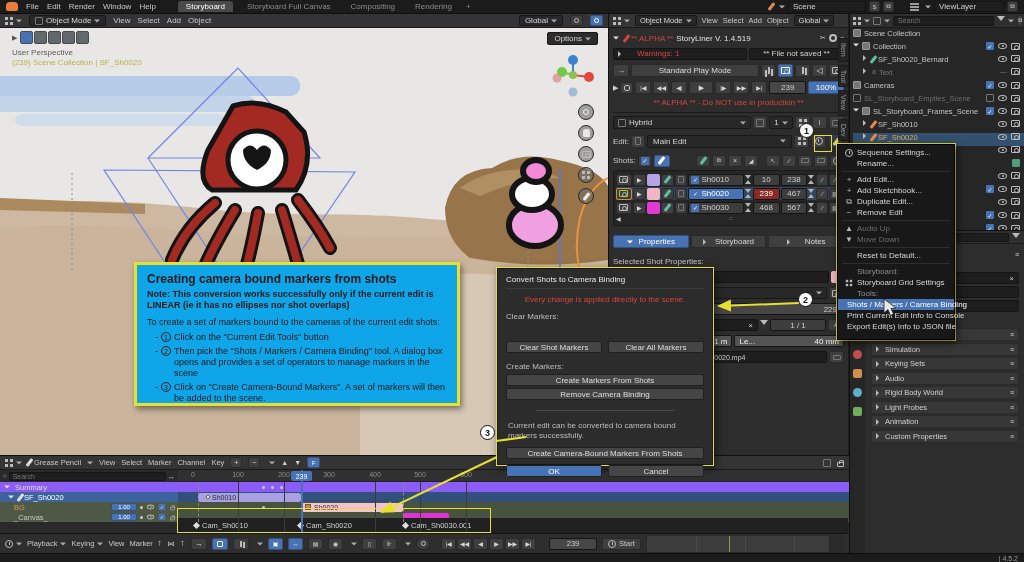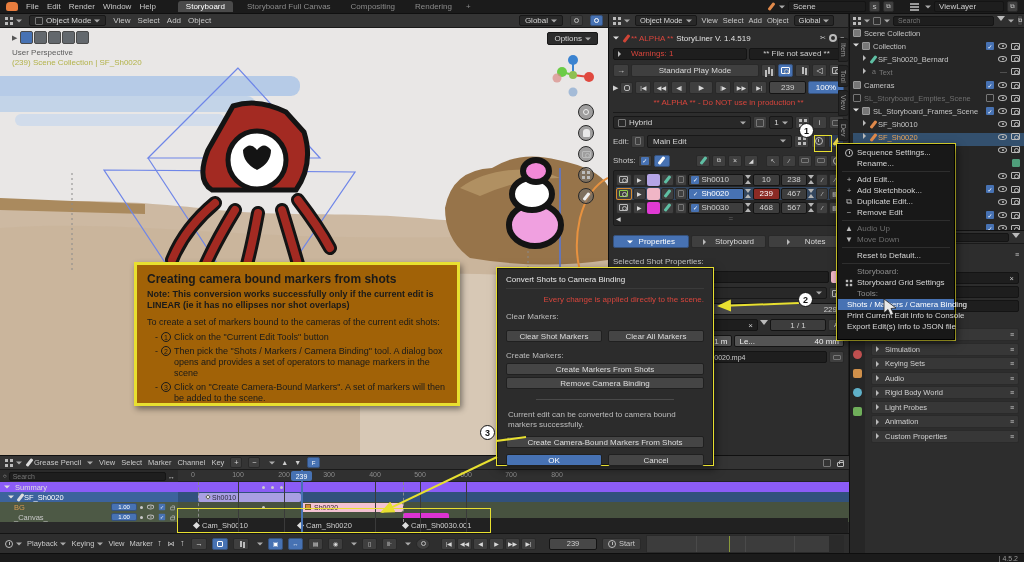--- a/index.html
+++ b/index.html
@@ -207,21 +207,21 @@
         </span>
       <span class="btn" style="width:16px;height:16px;border-radius:50%;background:#6e6e6e99">
           <span class="i-grid"></span>
         </span>
       <span class="btn" style="width:16px;height:16px;border-radius:50%;background:#6e6e6e99">
           <span class="i-gp" style="background:#eee"></span>
         </span>
     </div>
   </div>
 
-  <div class="abs" style="left:134px;top:262px;width:326px;height:144px;background:#a16207;border:3px solid #e8e030;box-shadow:2px 3px 6px rgba(0,0,0,.45);z-index:25;color:#1a1a1a;padding:7px 10px;font-size:9px;line-height:11px">
+  <div class="abs" style="left:134px;top:262px;width:326px;height:144px;background:#0ea5e9;border:3px solid #e8e030;box-shadow:2px 3px 6px rgba(0,0,0,.45);z-index:25;color:#1a1a1a;padding:7px 10px;font-size:9px;line-height:11px">
     <div style="font-size:12px;font-weight:bold;line-height:14px">Creating camera bound markers from shots</div>
     <div style="font-weight:bold;margin-top:3px">Note: This conversion works successfully only if the current edit is LINEAR (ie it has no ellipses nor shot overlaps)</div>
     <div style="margin-top:6px">To create a set of markers bound to the cameras of the current edit shots:</div>
     <div class="flex" style="margin-top:4px;align-items:flex-start">
       <span style="margin:0 3px 0 8px">-</span>
       <span style="min-width:10px;height:10px;border:1px solid #1a1a1a;border-radius:50%;display:inline-flex;align-items:center;justify-content:center;font-size:7px;margin:0 3px 0 0">1</span>
       <span>Click on the "Current Edit Tools" button</span>
     </div>
     <div class="flex" style="margin-top:3px;align-items:flex-start">
       <span style="margin:0 3px 0 8px">-</span>
@@ -261,21 +261,21 @@
         <span class="i-gp red"></span>
       <span style="color:#d8453c">** ALPHA **</span>
       <span style="color:#e2e2e2">StoryLiner  V. 1.4.519</span>
       <span style="flex:1"></span>
       <span class="gly">✂</span>
       <span style="width:8px;height:8px;border:2px solid #bbb;border-radius:50%"></span>
       <span class="gly">≡</span>
     </div>
 
     <div class="flex" style="height:13px;margin-top:2px;gap:2px">
-      <span class="field" style="flex:1;height:12px;padding:0 4px;gap:4px">
+      <span class="field" style="flex:1;height:12px;padding:0 4px;gap:10px">
           <span class="trir"></span>
           <span style="color:#d8453c">Warnings: 1</span>
         </span>
       <span class="field" style="width:95px;height:12px;justify-content:center">** File not saved **</span>
     </div>
 
     <div class="flex" style="height:15px;margin-top:3px;gap:2px">
       <span class="btn" style="width:16px;height:13px">→</span>
       <span class="btn" style="flex:1;height:13px">Standard Play Mode</span>
       <span class="btn" style="width:15px;height:13px">
@@ -958,23 +958,23 @@
   </div>
 
   <div class="abs flex" style="left:0;top:553px;width:1024px;height:9px;background:#1b1b1b;border-top:1px solid #0e0e0e;justify-content:flex-end;padding:0 6px;font-size:7px;color:#9a9a9a">
     <span style="margin-right:2px">|</span>
     <span>4.5.2</span>
   </div>
 
   <div class="abs" style="left:496px;top:267px;width:218px;height:199px;border:1.5px solid #e8e030;z-index:40;box-shadow:2px 3px 8px rgba(0,0,0,.5)">
     <div style="width:100%;height:100%;background:#2c2c2c;border:1px solid #161616;padding:4px 8px;font-size:8px">
       <div style="color:#e8e8e8;padding:2px 0 4px 0;border-bottom:1px solid #3a3a3a">Convert Shots to Camera Binding</div>
-      <div style="color:#d8453c;text-align:right;margin-top:6px">Every change is applied directly to the scene.</div>
+      <div style="color:#d8453c;text-align:center;margin-top:6px">Every change is applied directly to the scene.</div>
       <div style="margin-top:8px;color:#bdbdbd">Clear Markers:</div>
-      <div class="flex" style="gap:6px;margin-top:9px">
+      <div class="flex" style="gap:6px;margin-top:20px">
         <span class="dlg-btn" style="flex:1">Clear Shot Markers</span>
         <span class="dlg-btn" style="flex:1">Clear All Markers</span>
       </div>
       <div style="margin-top:9px;color:#bdbdbd">Create Markers:</div>
       <div class="dlg-btn" style="margin-top:3px">Create Markers From Shots</div>
       <div class="dlg-btn" style="margin-top:2px">Remove Camera Binding</div>
       <div style="height:1px;background:#4a4a4a;margin:10px 30px"></div>
       <div style="color:#bdbdbd;line-height:10px;padding:0 2px">Current edit can be converted to camera bound markers successfully.</div>
       <div class="dlg-btn" style="margin-top:6px">Create Camera-Bound Markers From Shots</div>
       <div class="flex" style="gap:6px;margin-top:6px">

